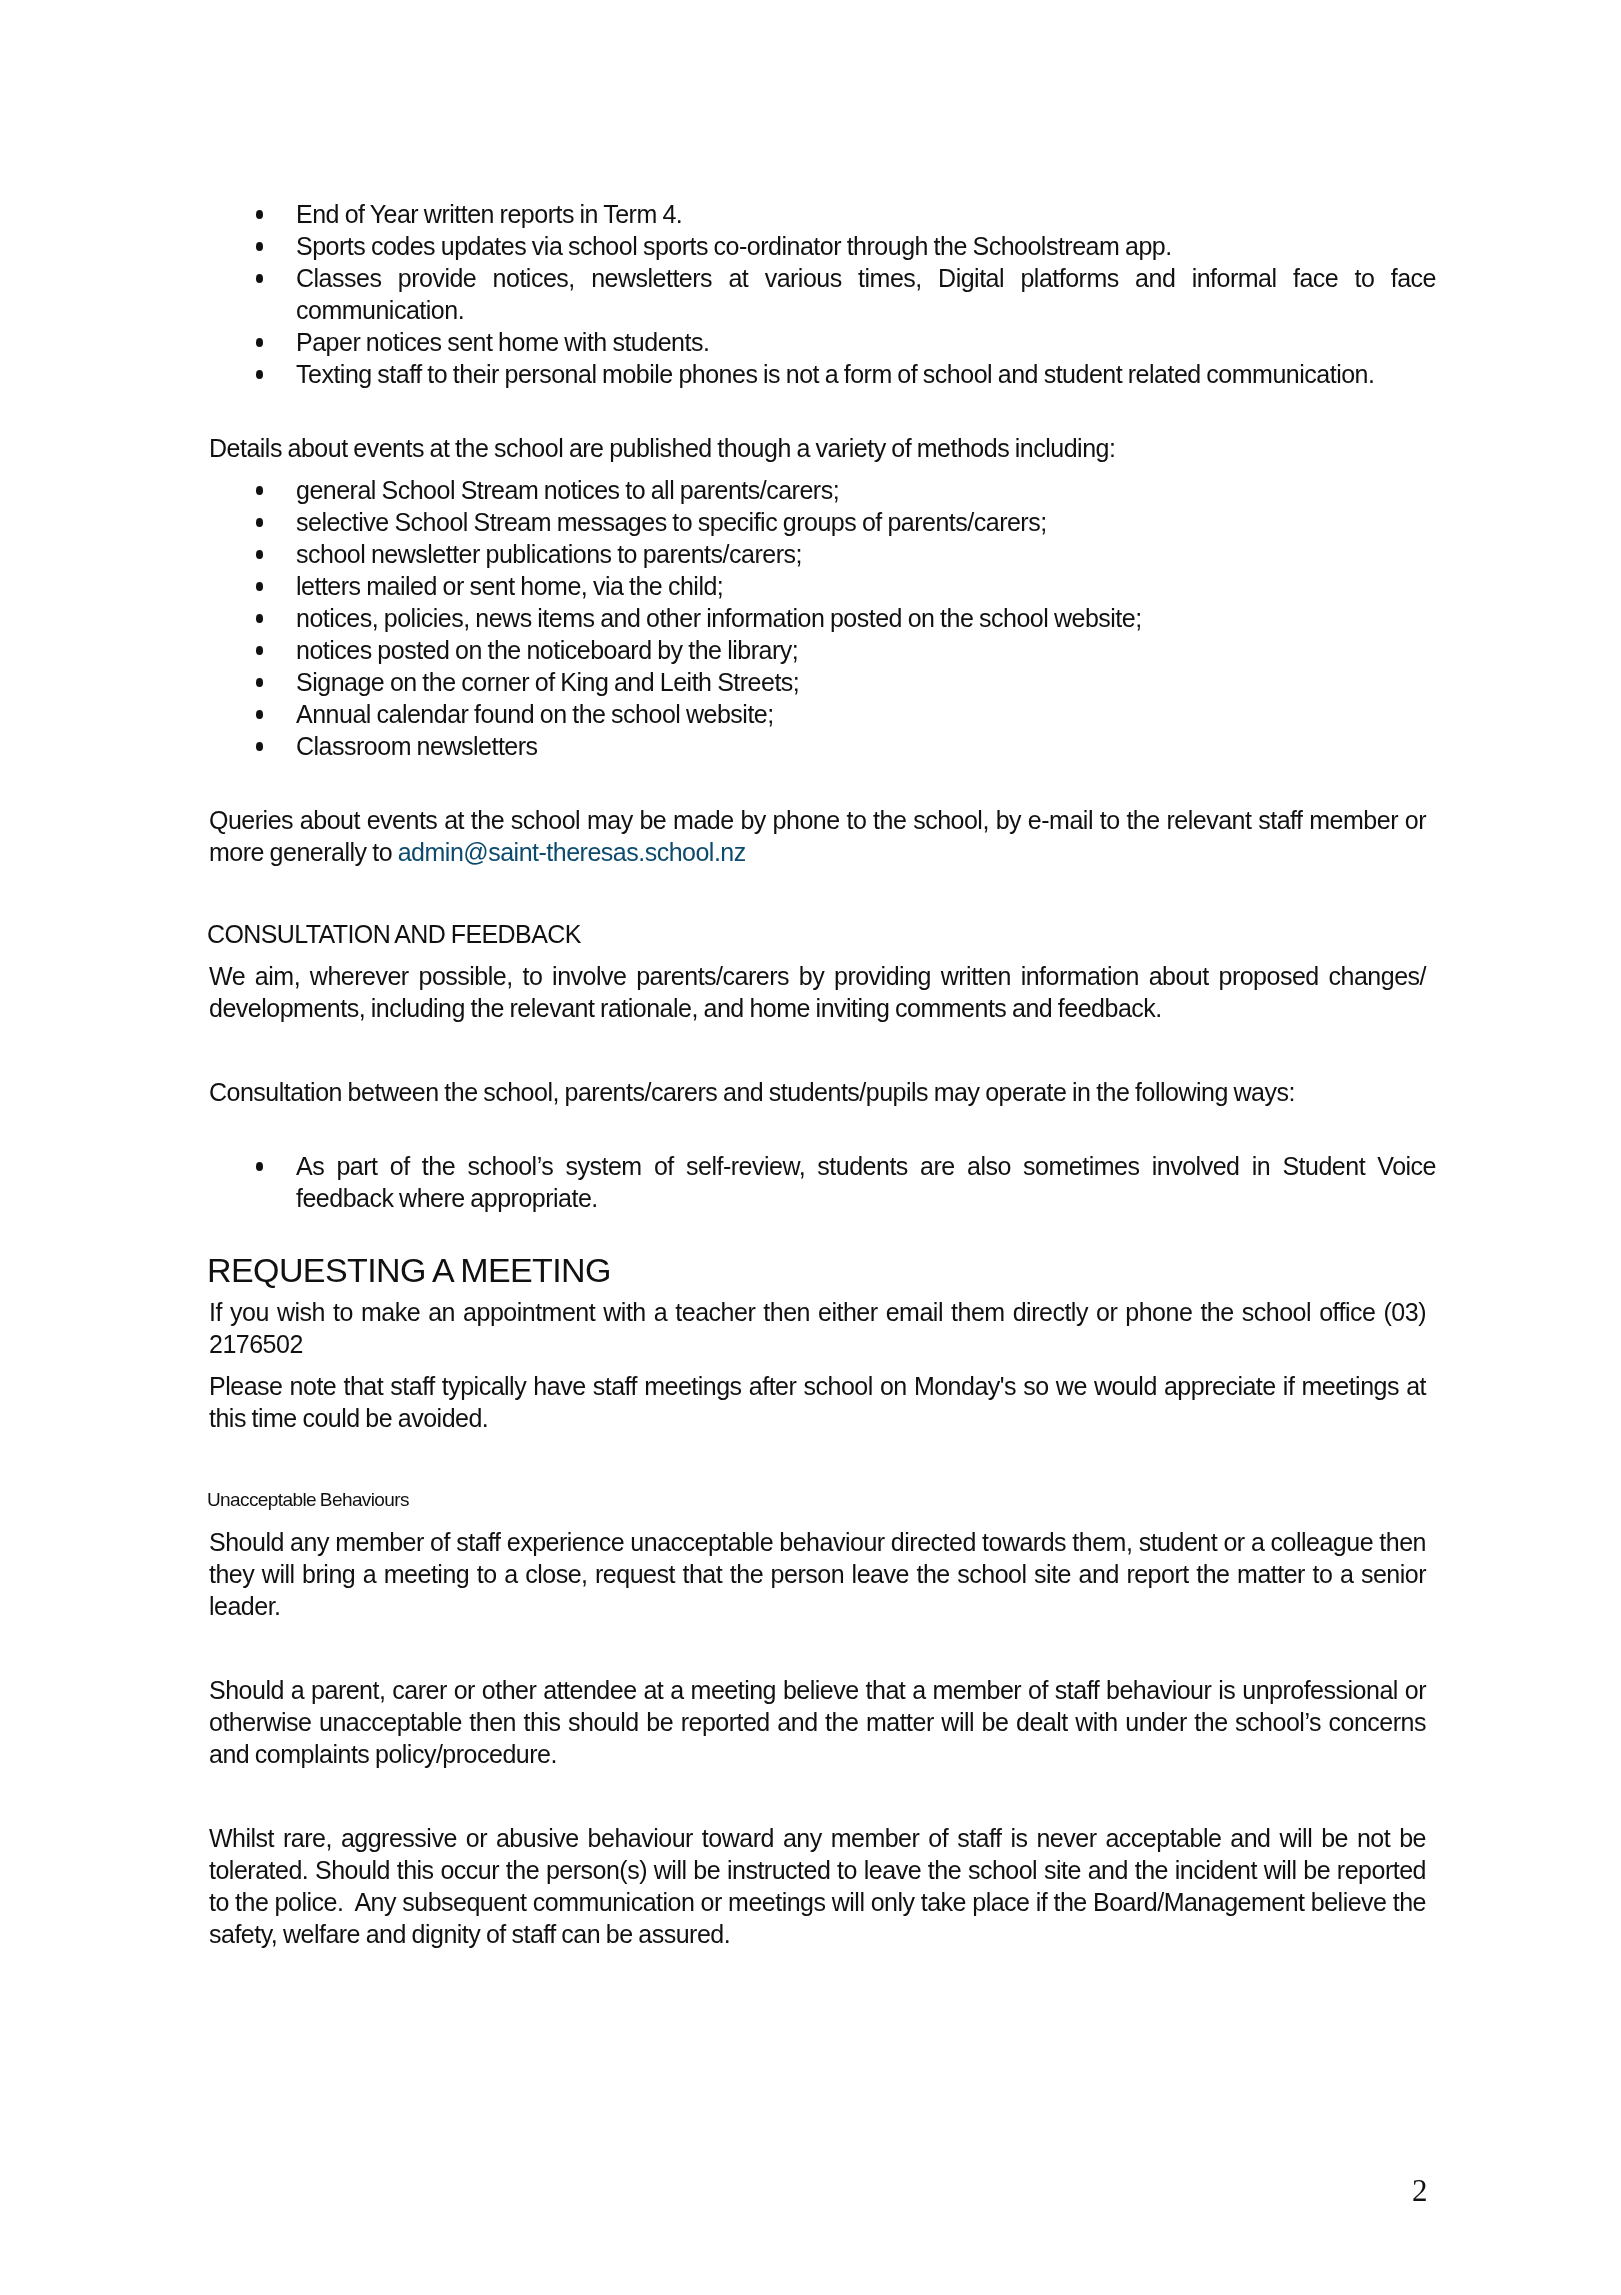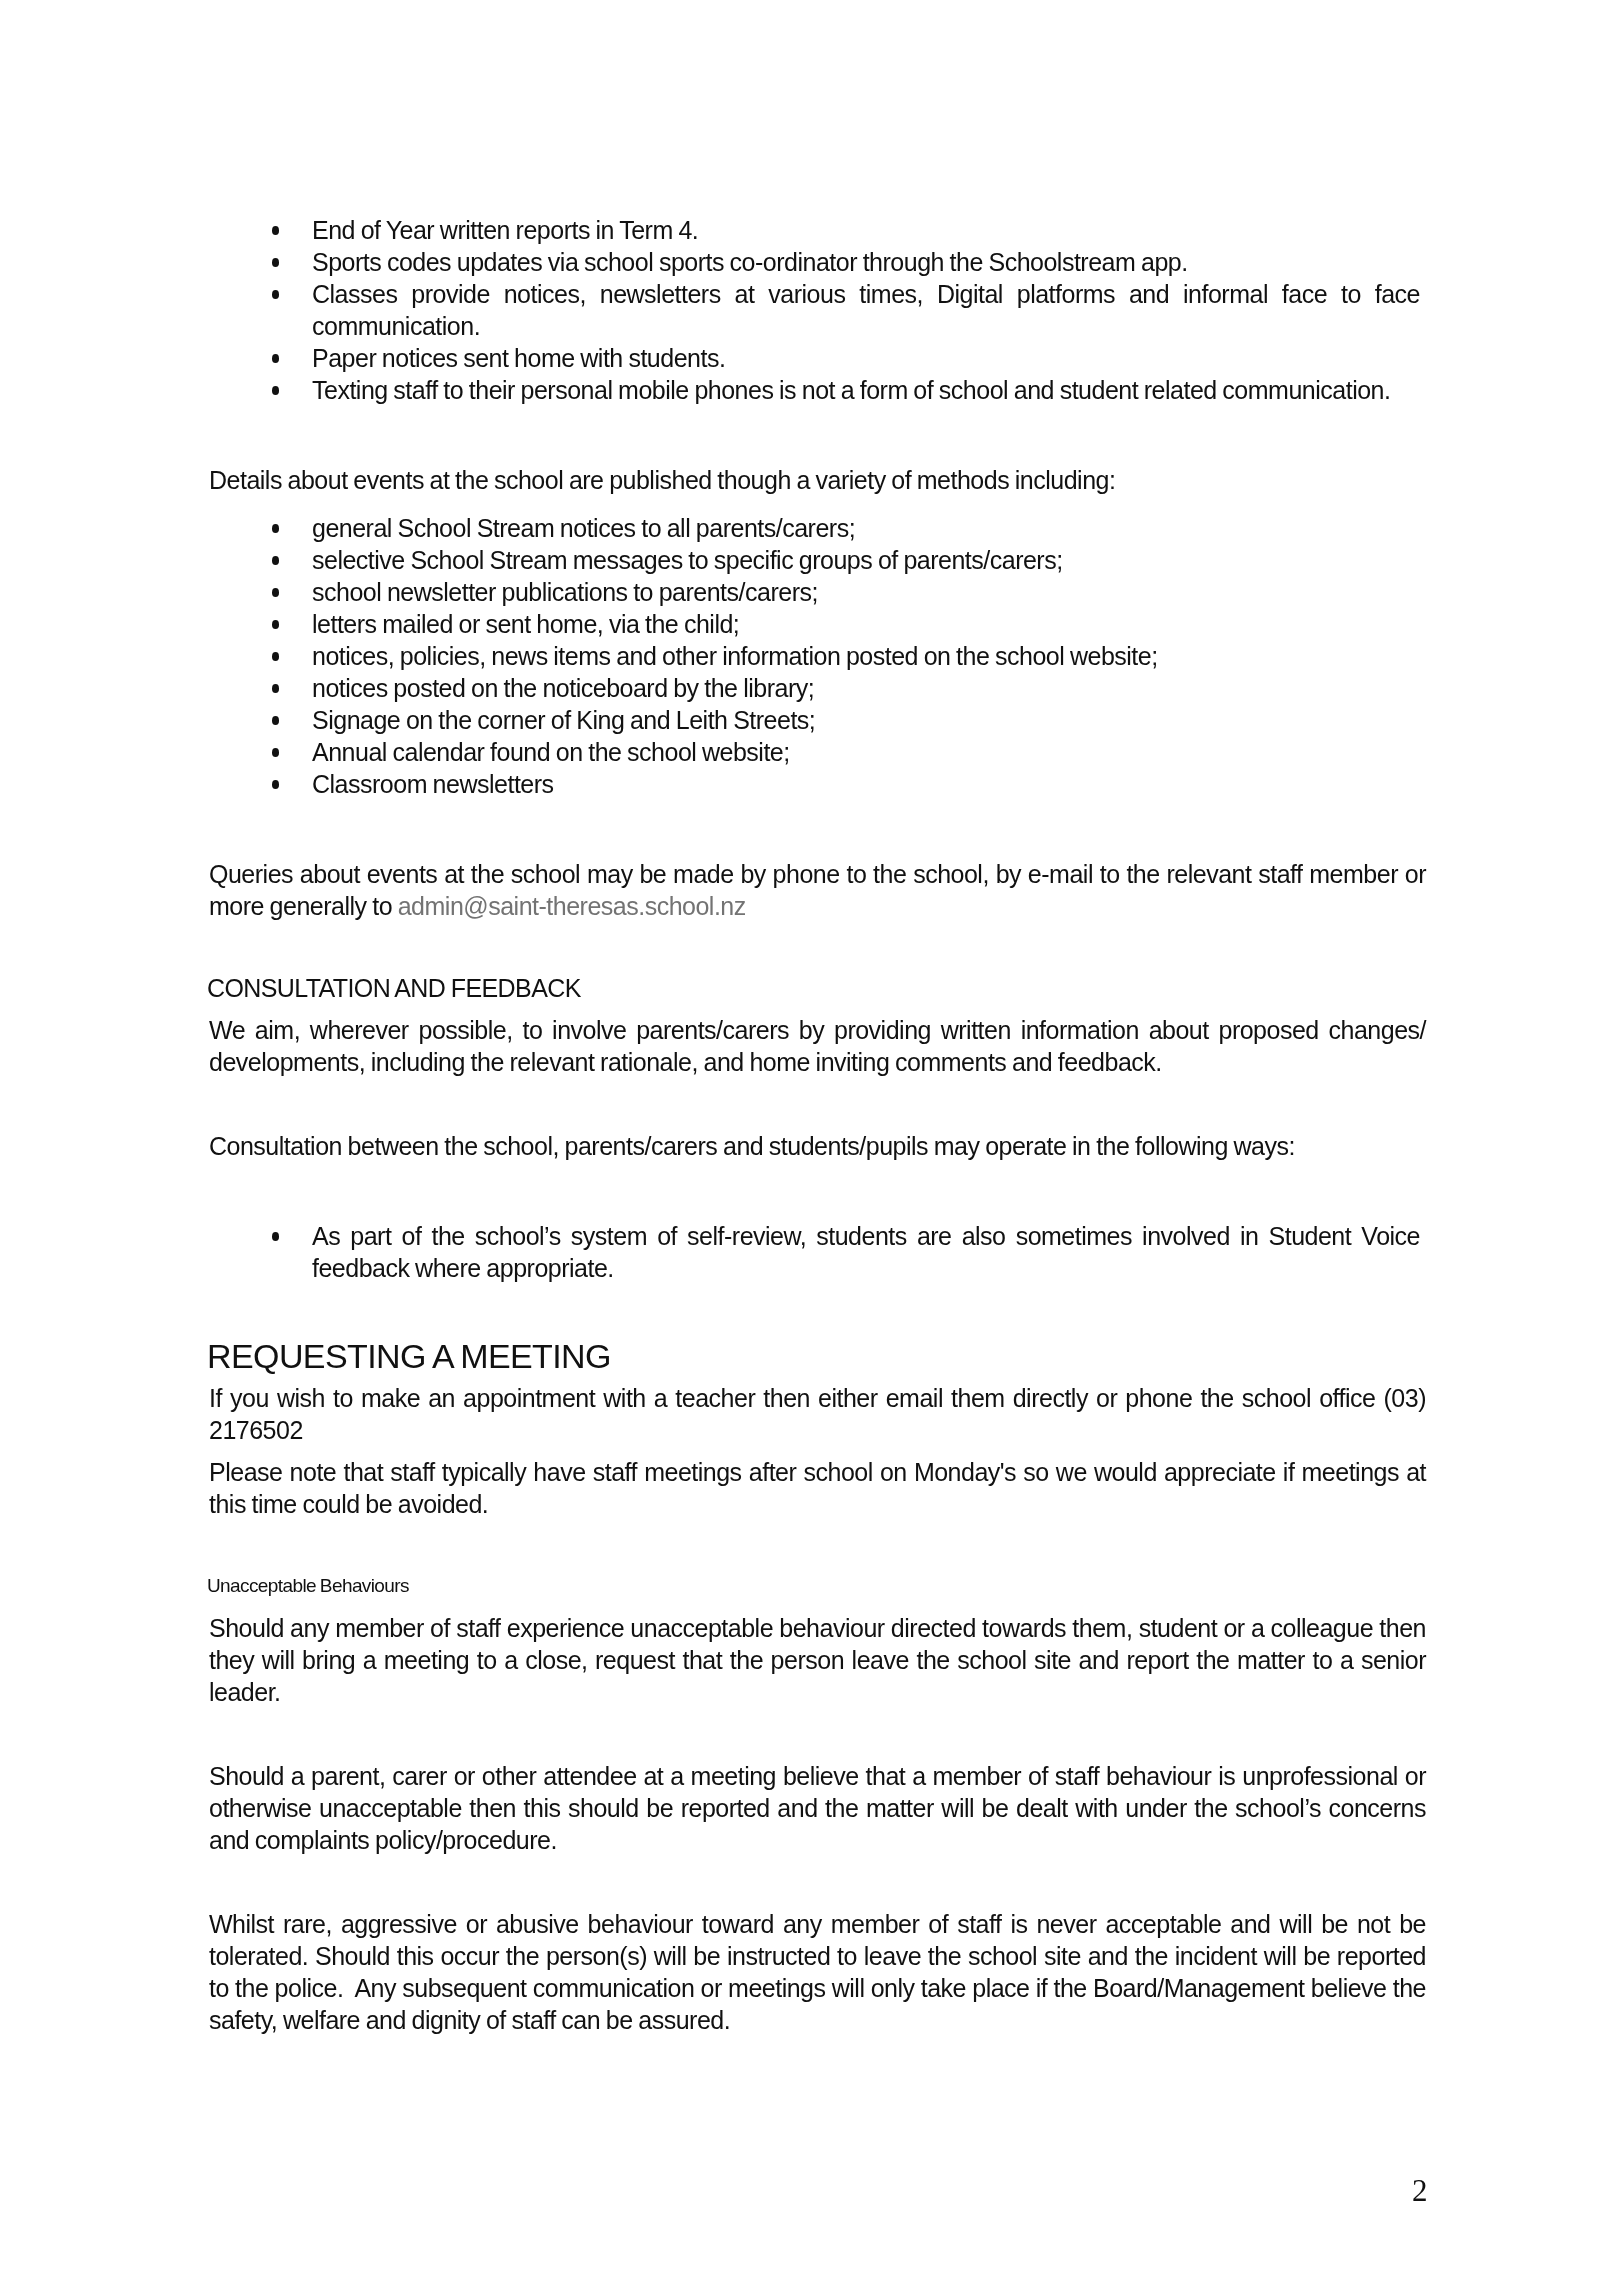--- a/index.html
+++ b/index.html
@@ -26,21 +26,21 @@
       word-spacing: -0.8px;
     }
     .p {
       margin: 10px;
       text-align: justify;
     }
     .p.left { text-align: left; }
     .gap-1 { height: 32px; }
     ul.bullets {
       list-style: none;
-      margin: 16px;
+      margin: 0;
       padding: 0;
     }
     ul.bullets li {
       position: relative;
       padding-left: 97px;
       text-align: justify;
     }
     ul.bullets li .dot {
       position: absolute;
       left: 57px;
@@ -56,21 +56,21 @@
       letter-spacing: -0.6px;
     }
     .page-number {
       position: absolute;
       left: 1412px;
       top: 2173px;
       font-family: "Liberation Serif", serif;
       font-size: 31px;
       color: #111111;
     }
-    .link-text { color: #737373; }
+    .link-text { color: #0c4a6e; }
   </style>
 </head>
 <body>
 
 <div class="page">
 
   <ul class="bullets">
     <li><span class="dot"></span><span>End of Year written reports in Term 4.</span></li>
     <li><span class="dot"></span><span>Sports codes updates via school sports co-ordinator through the Schoolstream app.</span></li>
     <li><span class="dot"></span><span>Classes provide notices, newsletters at various times, Digital platforms and informal face to face communication.</span></li>

